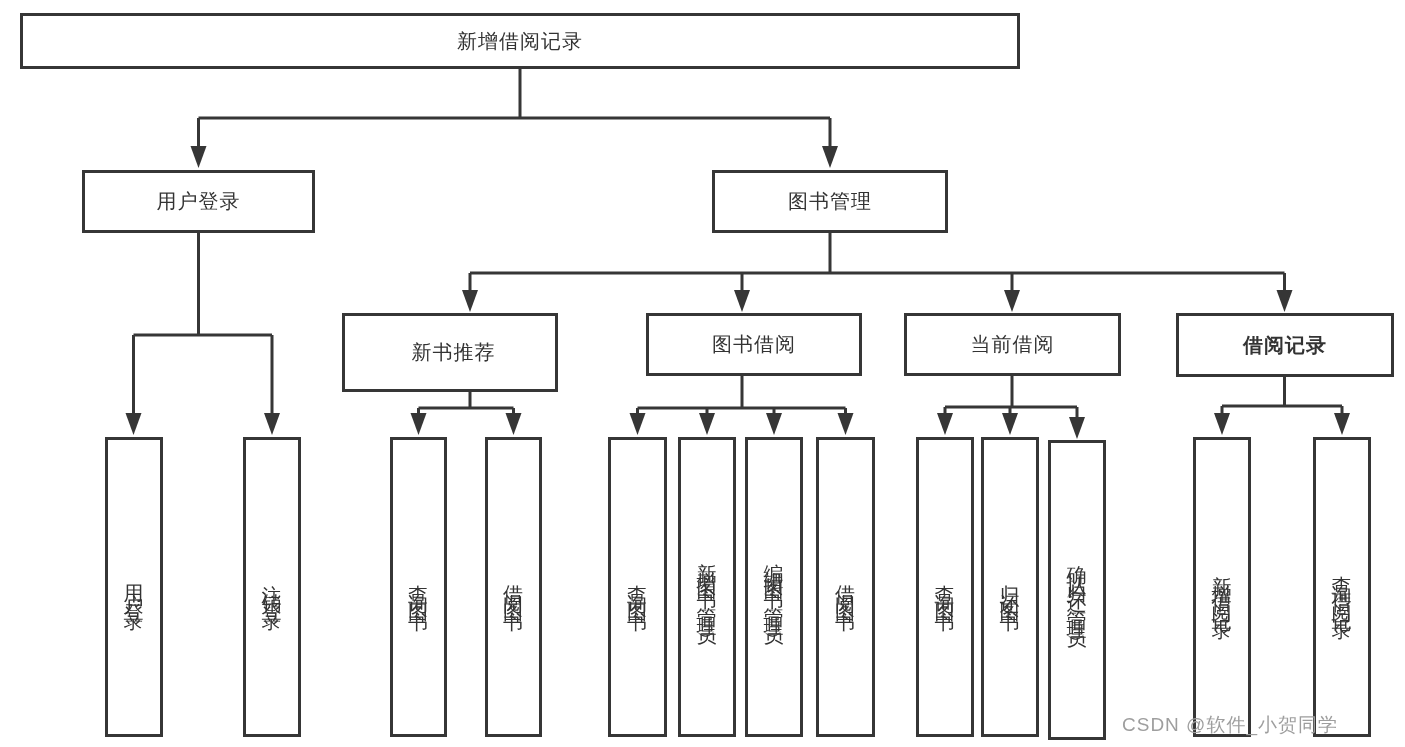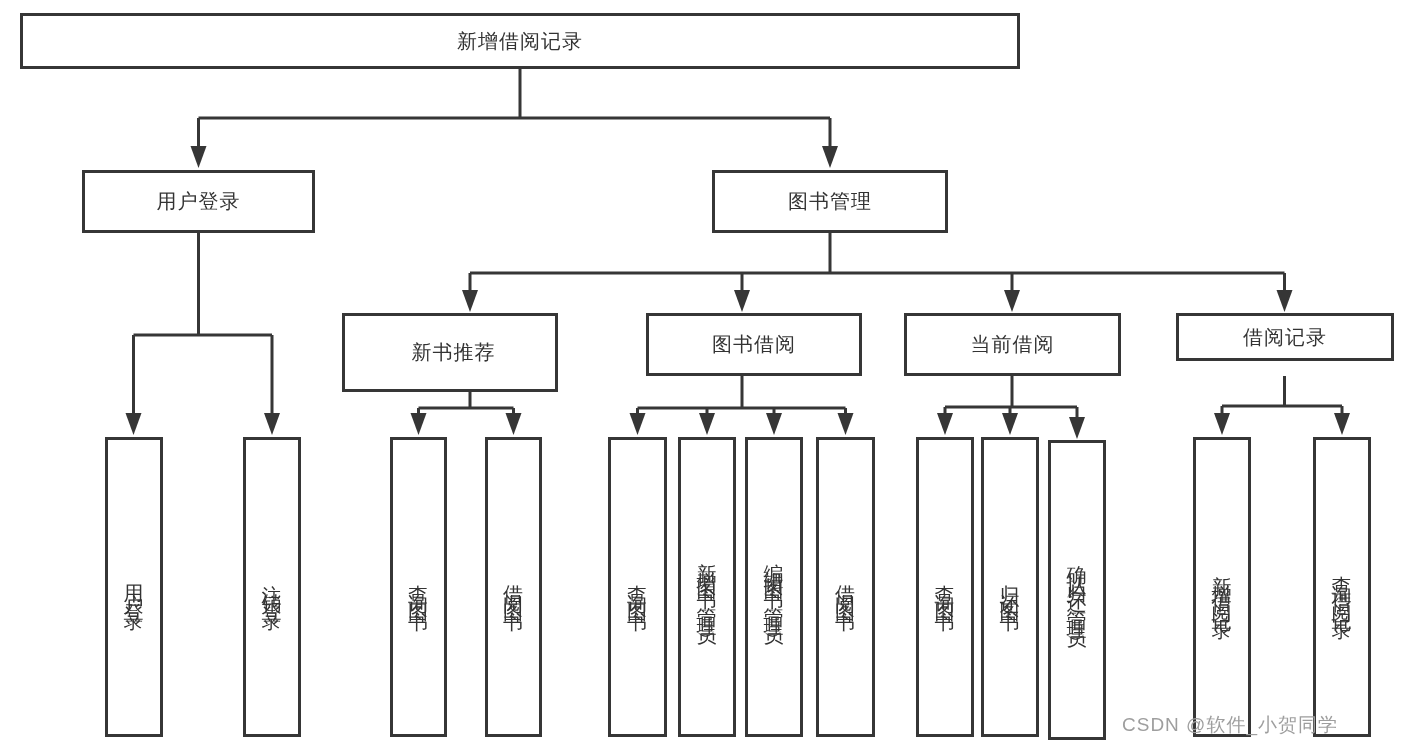--- a/index.html
+++ b/index.html
@@ -111,21 +111,21 @@
 
   <div class="node" style="left:342px; top:313px; width:216px; height:79px;padding-left:7px;">
     <span>新书推荐</span>
   </div>
   <div class="node" style="left:634px; top:313px; width:216px; height:63px;margin-left:12px;">
     <span>图书借阅</span>
   </div>
   <div class="node" style="left:904px; top:313px; width:217px; height:63px;">
     <span>当前借阅</span>
   </div>
-  <div class="node" style="left:1176px; top:313px; width:218px; height:48px;">
+  <div class="node" style="left:1176px; top:313px; width:218px; height:64px;font-weight:bold;">
     <span>借阅记录</span>
   </div>
 
   <div class="node leaf" style="left:105px; width:58px;">
     <span class="vtext">用户登录</span>
   </div>
   <div class="node leaf" style="left:243px; width:58px;">
     <span class="vtext">注销登录</span>
   </div>
 

